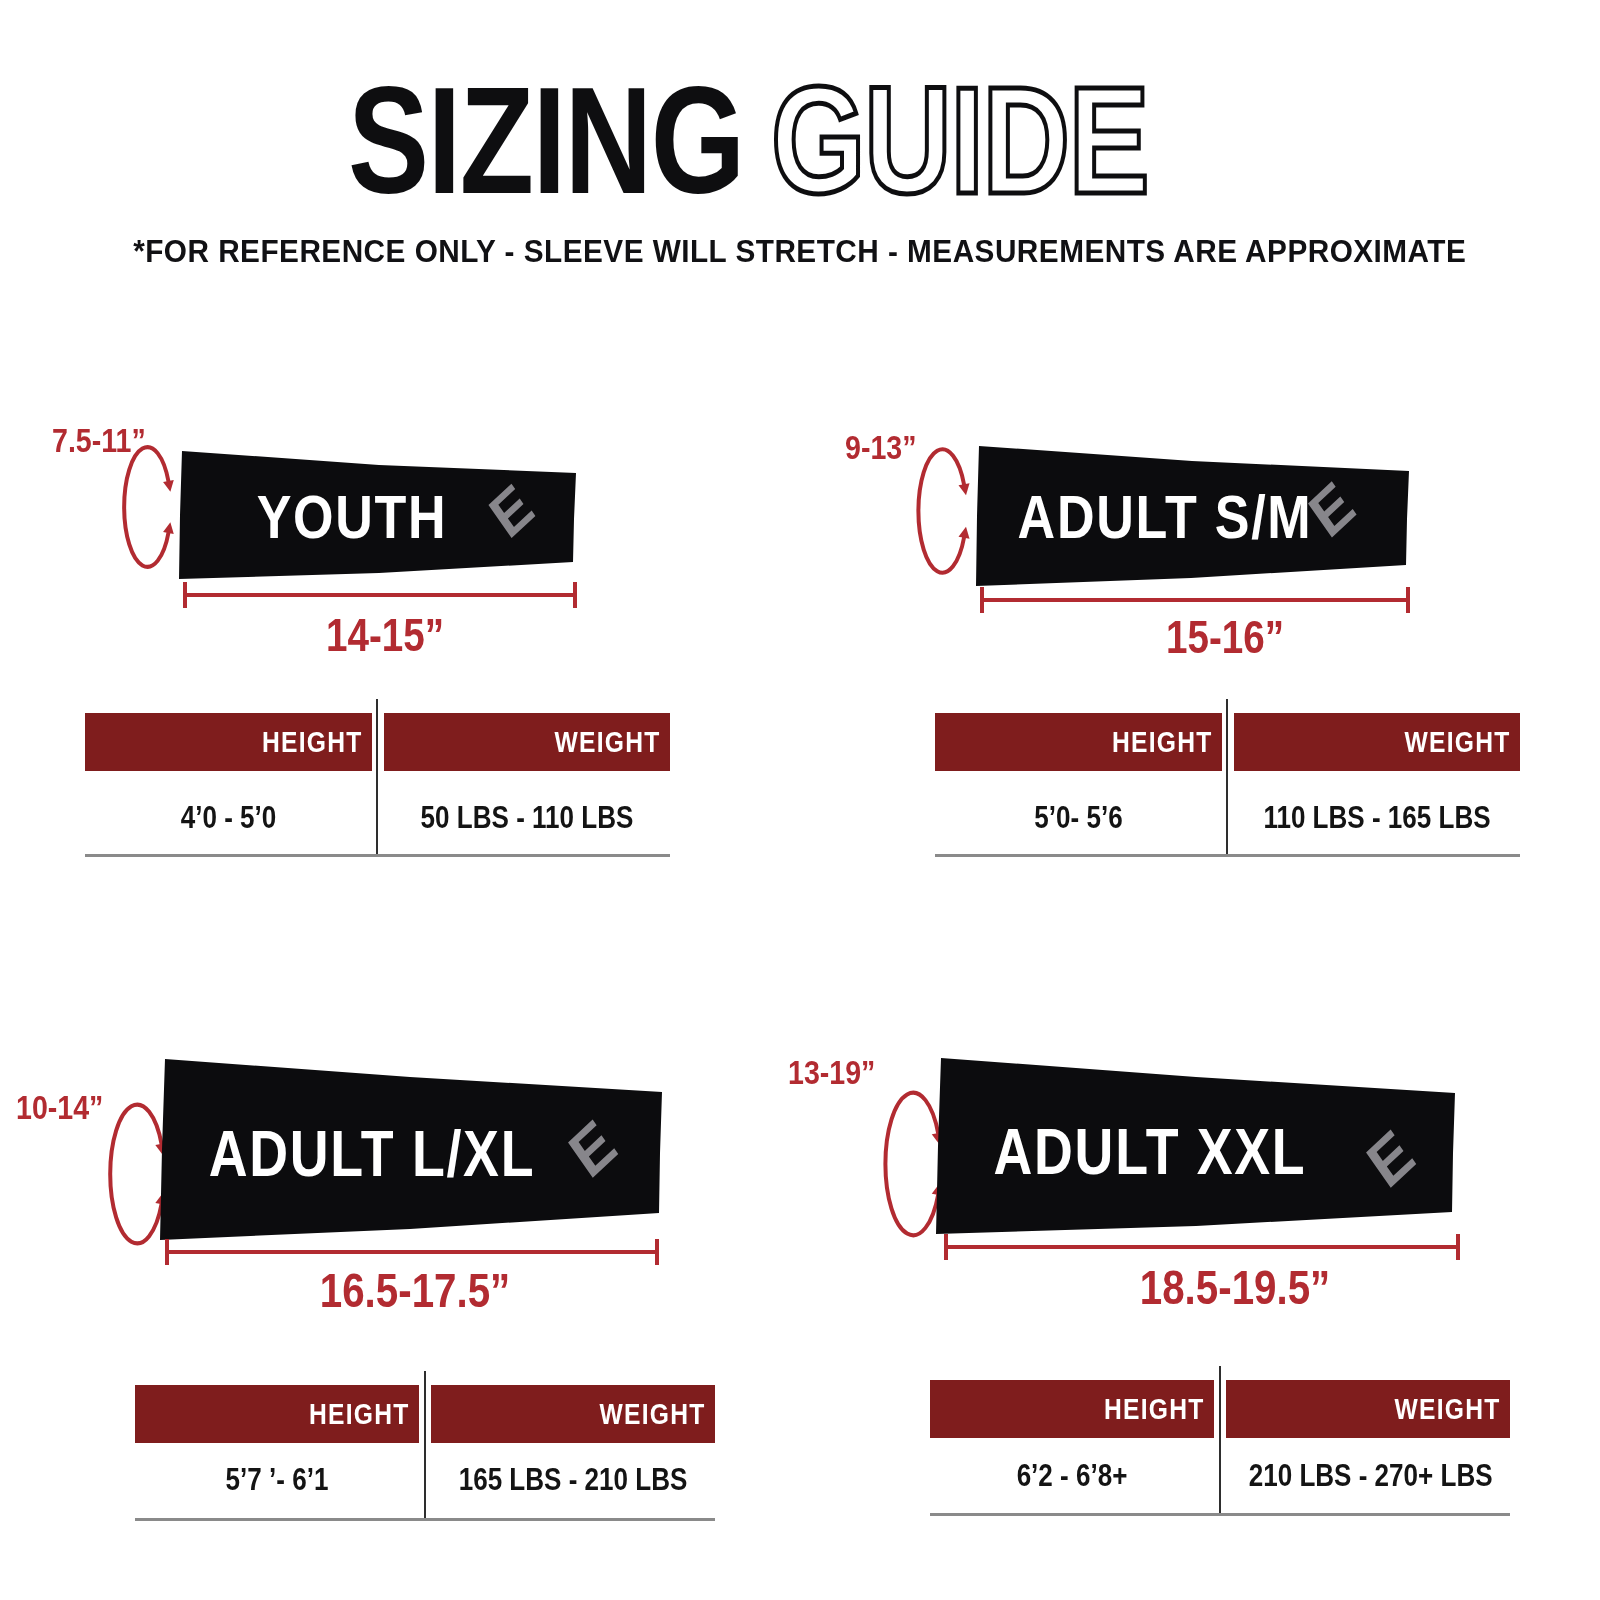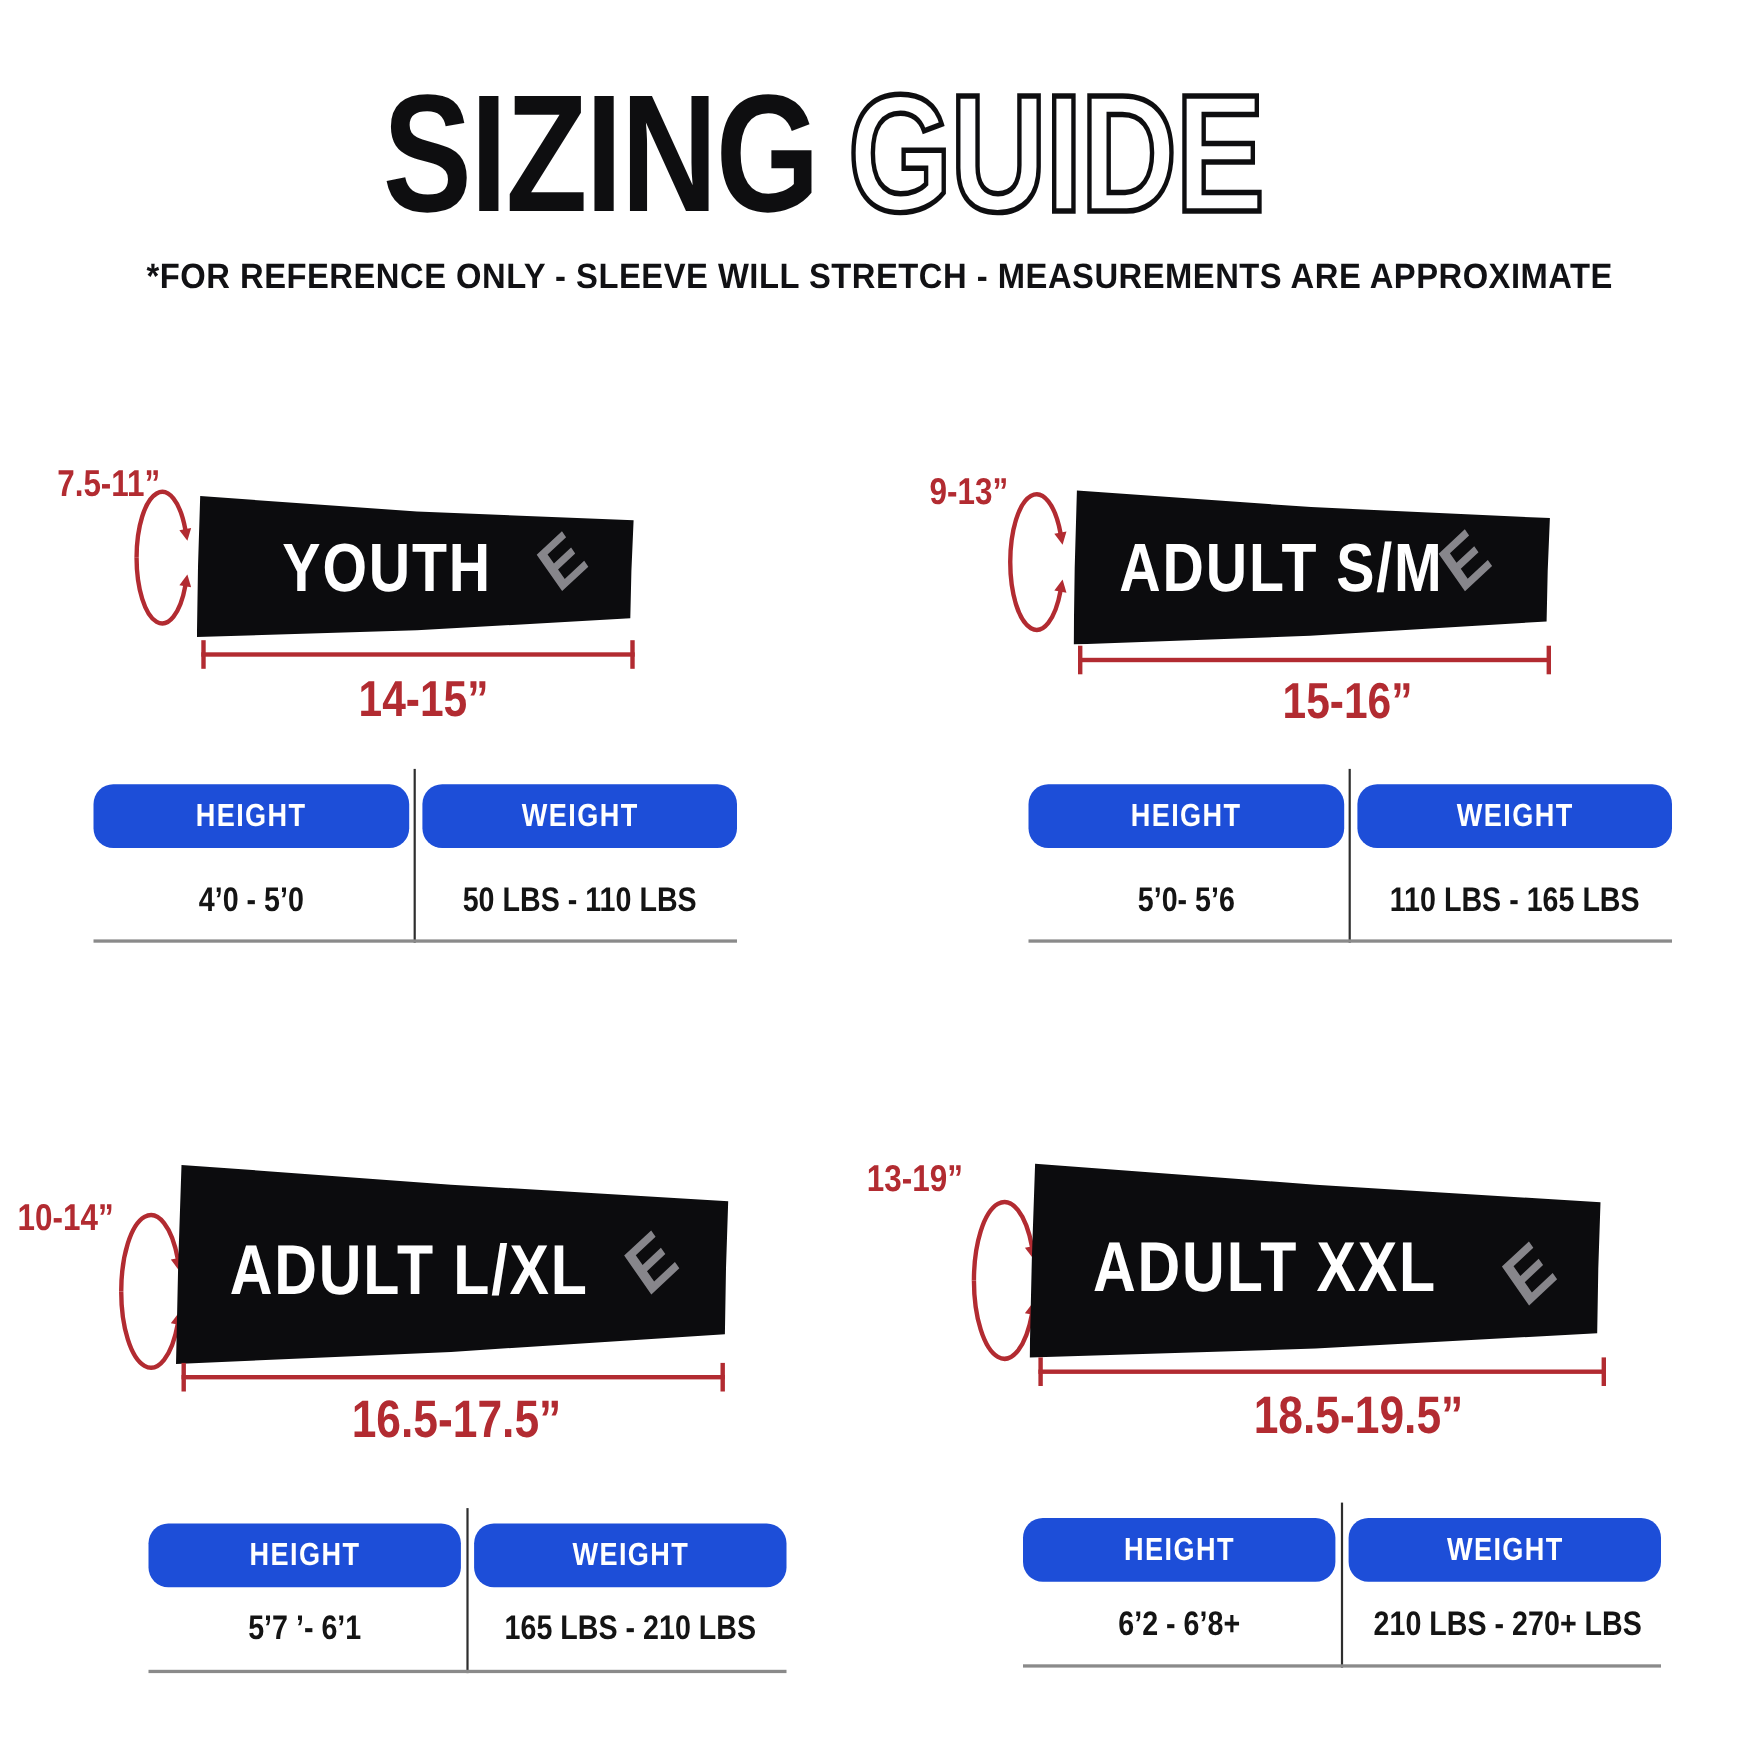--- a/index.html
+++ b/index.html
@@ -21,21 +21,21 @@
 
   
   .circ-label{color:#b22b31;font-weight:700;font-size:34px;white-space:nowrap;}
   .sleeve-label{color:#ffffff;font-weight:700;letter-spacing:2px;white-space:nowrap;text-align:center;}
   .logo{color:#87868b;font-weight:700;transform:rotate(-43deg) skewX(-8deg);line-height:1;}
   .len-line{background:#b22b31;height:4px;}
   .len-line::before,.len-line::after{content:'';position:absolute;width:4px;height:26px;background:#b22b31;top:-11px;}
   .len-line::before{left:0;}
   .len-line::after{right:0;}
   .len-label{color:#b22b31;font-weight:700;text-align:center;white-space:nowrap;}
-  .hdr-bar{background:#1d4ed8;color:#fff;text-align:center;border-radius:18px;}
+  .hdr-bar{background:#7f1d1d;color:#fff;text-align:right;}
   .hdr-text{display:inline-block;transform:scaleX(.85);font-size:29px;font-weight:700;letter-spacing:1.5px;white-space:nowrap;}
   .val{font-weight:700;font-size:31px;color:#141414;text-align:center;white-space:nowrap;}
   .divider{background:#2e2e2e;width:2px;}
   .underline{background:#8a8a8a;height:3px;}
   .ellipse-svg path{stroke:#b22b31;stroke-width:4;fill:none;vector-effect:non-scaling-stroke;}
   .ellipse-svg polygon{fill:#b22b31;}
   .sleeve-svg polygon{fill:#0c0c0e;}
 </style>
 </head>
 <body>

